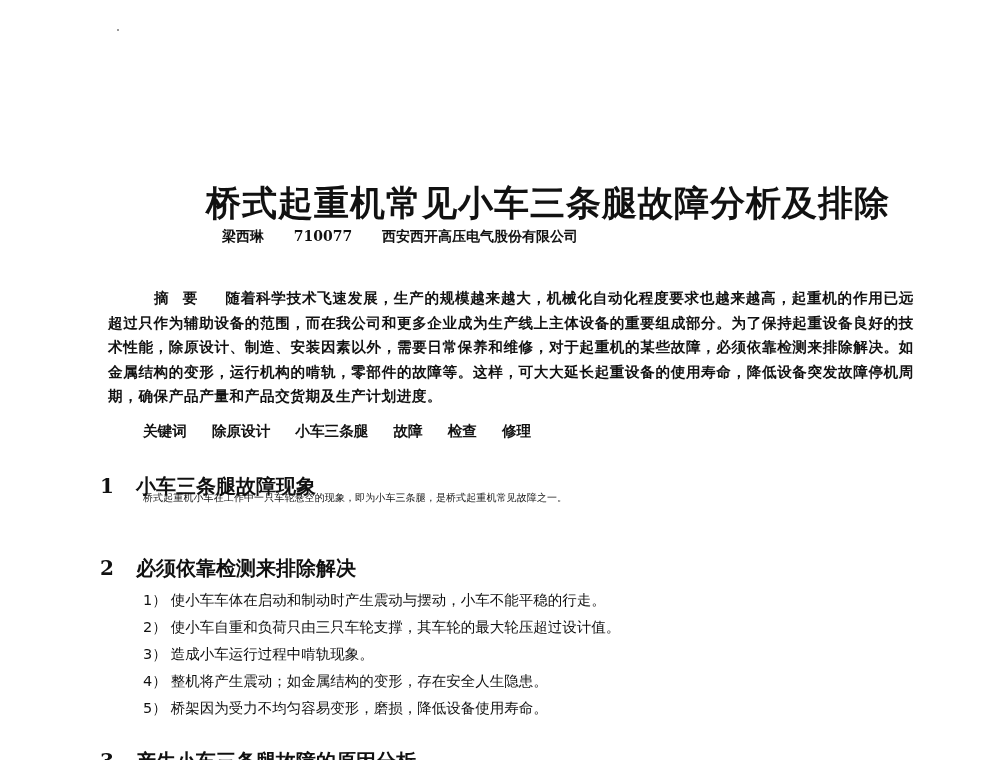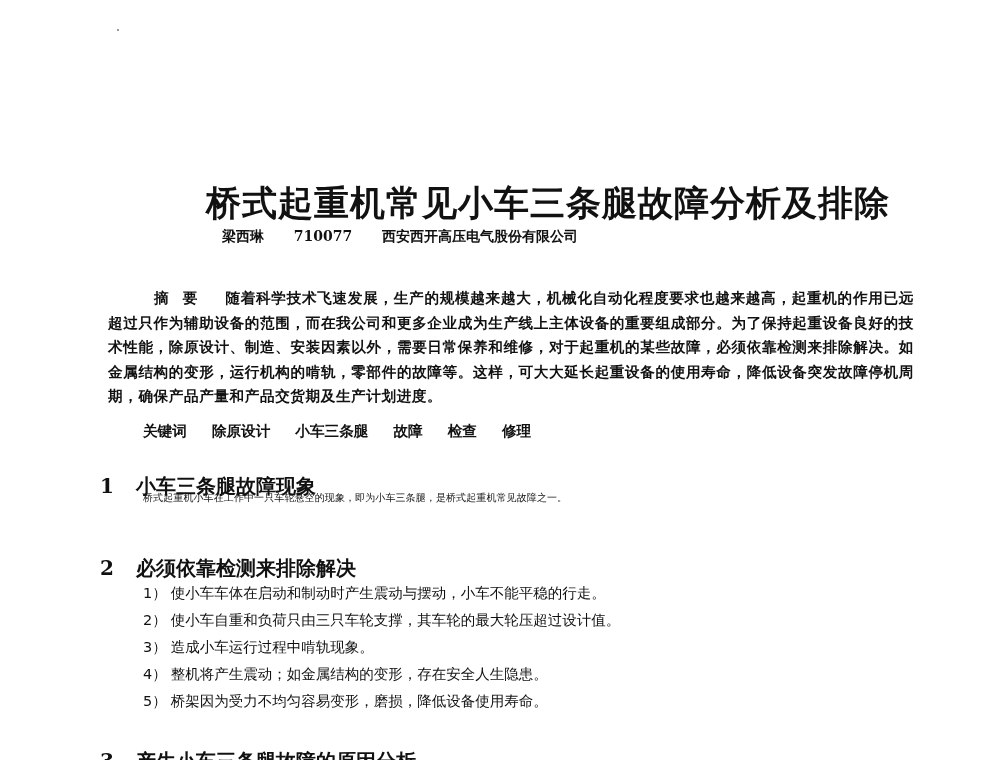--- a/index.html
+++ b/index.html
@@ -93,20 +93,21 @@
       left: 143px;
       font-size: 10px;
       white-space: nowrap;
       letter-spacing: 0.1px;
     }
     .list-item {
       position: absolute;
       left: 143px;
       font-size: 14.5px;
       white-space: nowrap;
+      margin-top: 7px;
     }
     .list-item .idx { margin-right: 4px; }
   </style>
 </head>
 <body>
 
 <div class="speck"></div>
 
 <h1 class="title">桥式起重机常见小车三条腿故障分析及排除</h1>
 

